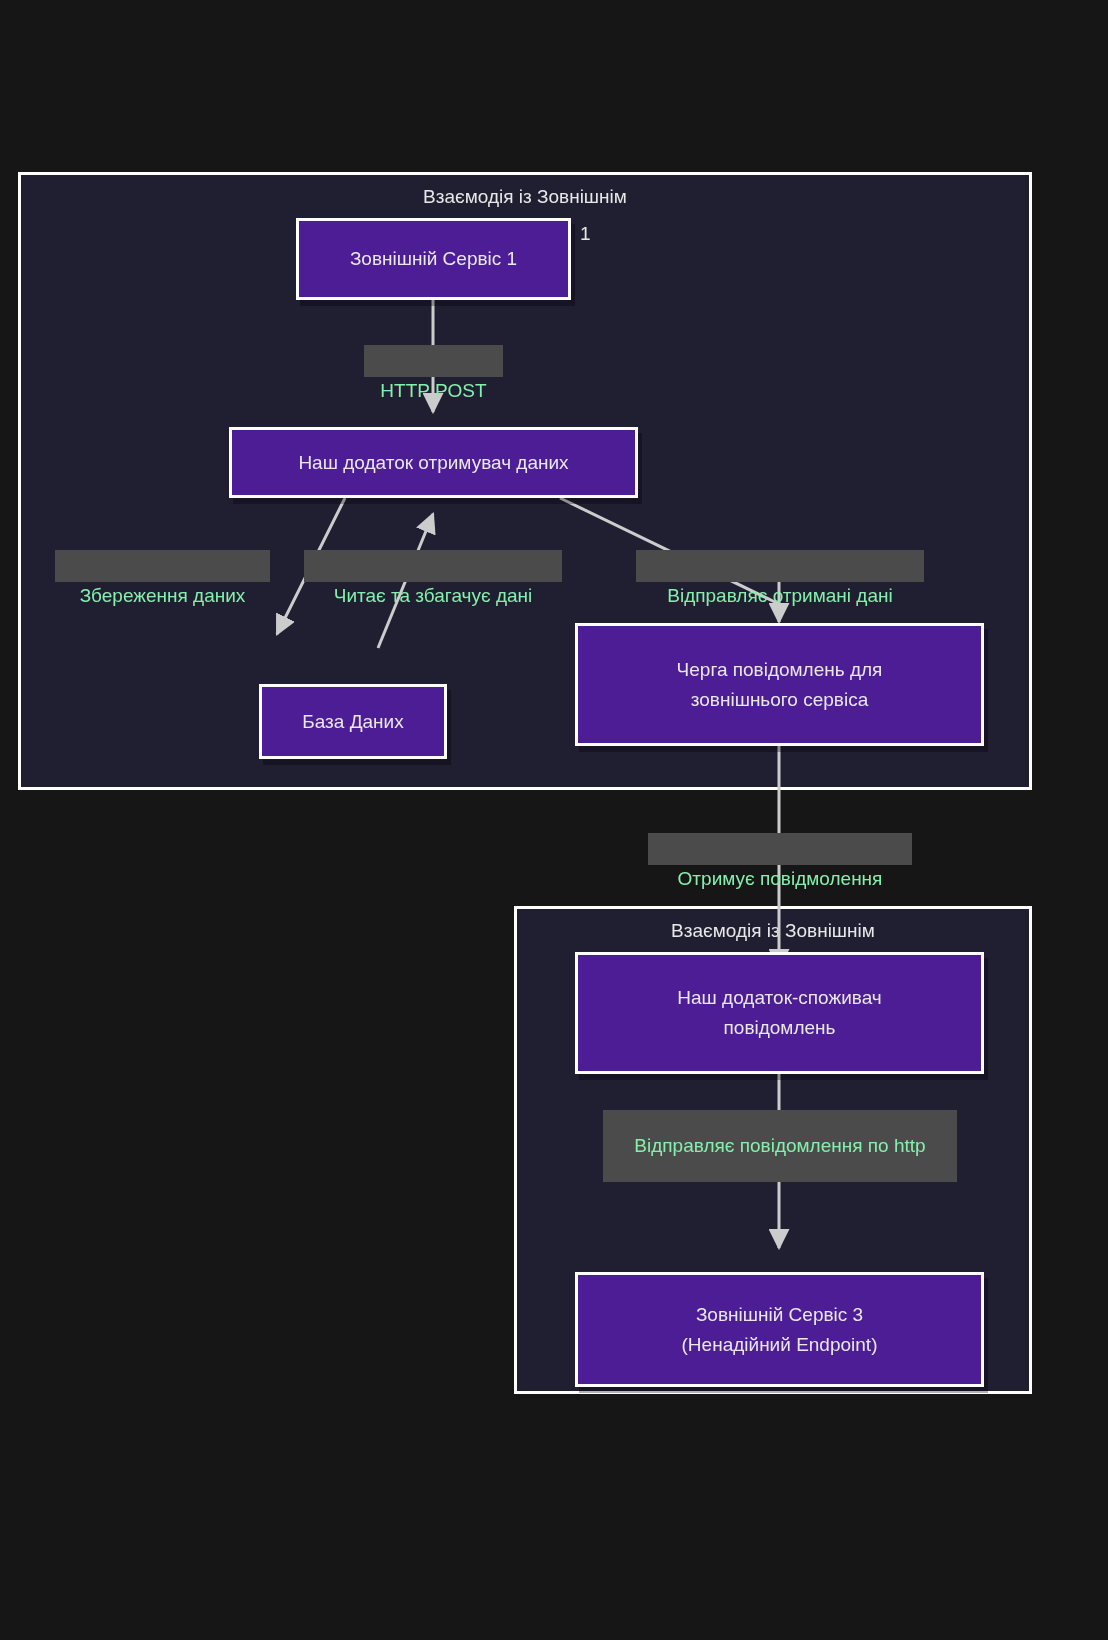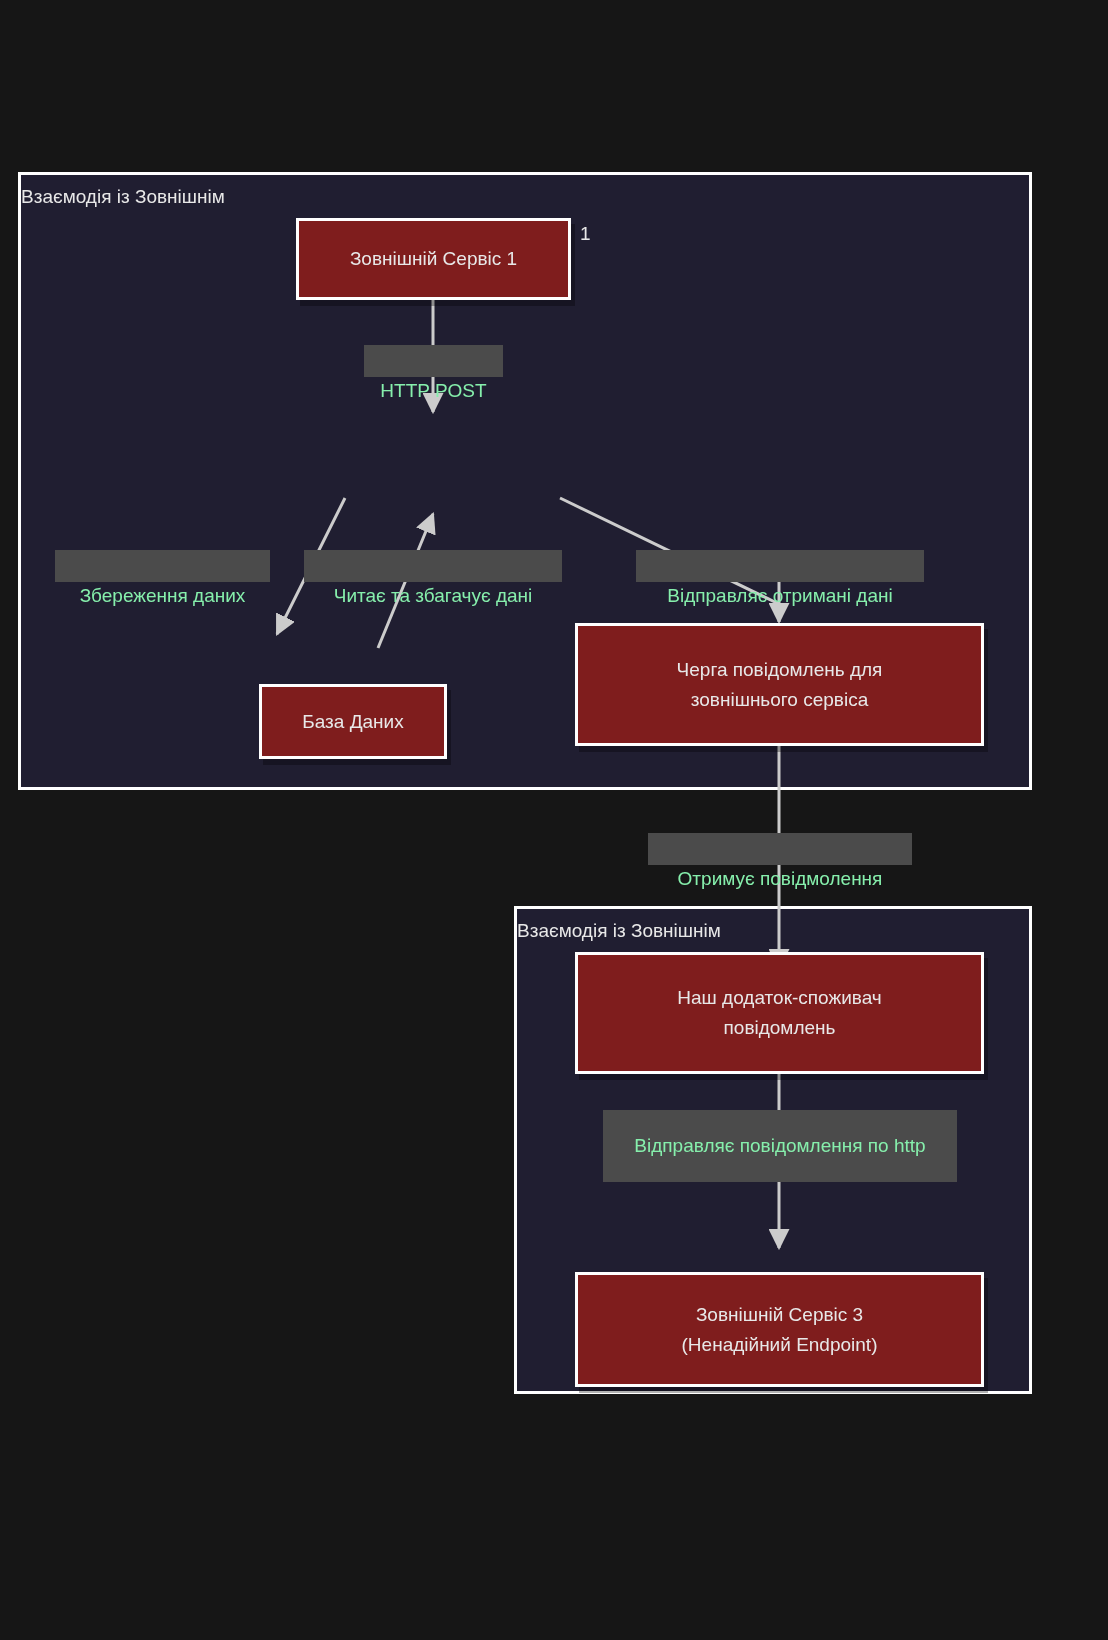--- a/index.html
+++ b/index.html
@@ -35,31 +35,32 @@
   .cluster {
     position: absolute;
     background: #201e31;
     border: 3px solid #ffffff;
     box-sizing: border-box;
   }
 
   .cluster-title {
     position: absolute;
     width: 100%;
+    text-align: center;
     top: 10px;
     left: 0;
     color: #e8e8e8;
     font-size: 19px;
     line-height: 24px;
     white-space: nowrap;
   }
 
   .node {
     position: absolute;
-    background: #7f1d1d;
+    background: #4c1d95;
     border: 3px solid #ffffff;
     box-sizing: border-box;
     display: flex;
     align-items: center;
     justify-content: center;
     text-align: center;
     color: #e8e8e8;
     font-size: 19px;
     line-height: 30px;
     padding: 4px 10px;
@@ -118,20 +119,23 @@
 
     <path d="M 779 746 L 779 968" stroke="#cccccc" stroke-width="3" fill="none" marker-end="url(#arrow)"></path>
 
     <path d="M 779 1074 L 779 1248" stroke="#cccccc" stroke-width="3" fill="none" marker-end="url(#arrow)"></path>
   </svg>
 
   <div class="node" style="left:296px; top:218px; width:275px; height:82px;">
     <span>Зовнішній Сервіс 1</span>
   </div>
 
+  <div class="node" style="left:229px; top:427px; width:409px; height:71px;">
+    <span>Наш додаток отримувач даних</span>
+  </div>
 
   <div class="node" style="left:259px; top:647px; width:188px; height:75px;margin-top:37px;">
     <span>База Даних</span>
   </div>
 
   <div class="node" style="left:575px; top:623px; width:409px; height:123px; flex-direction:column;">
     <span>Черга повідомлень для</span>
     <span>зовнішнього сервіса</span>
   </div>
 

